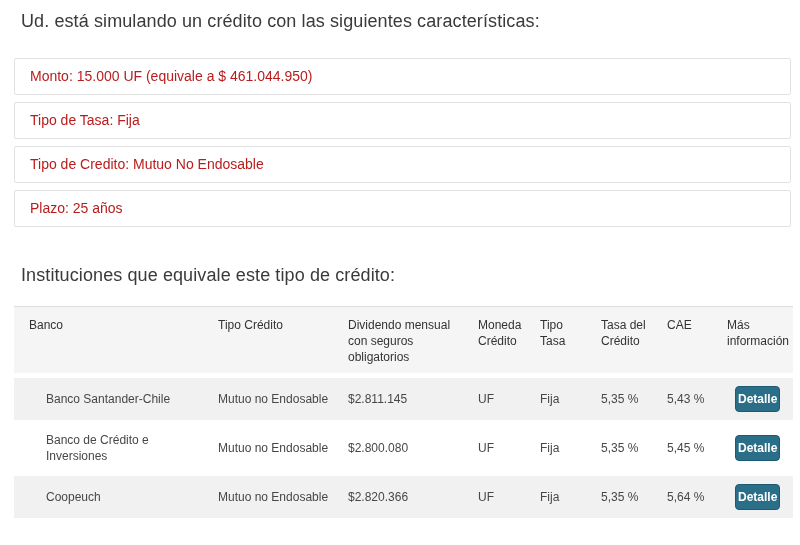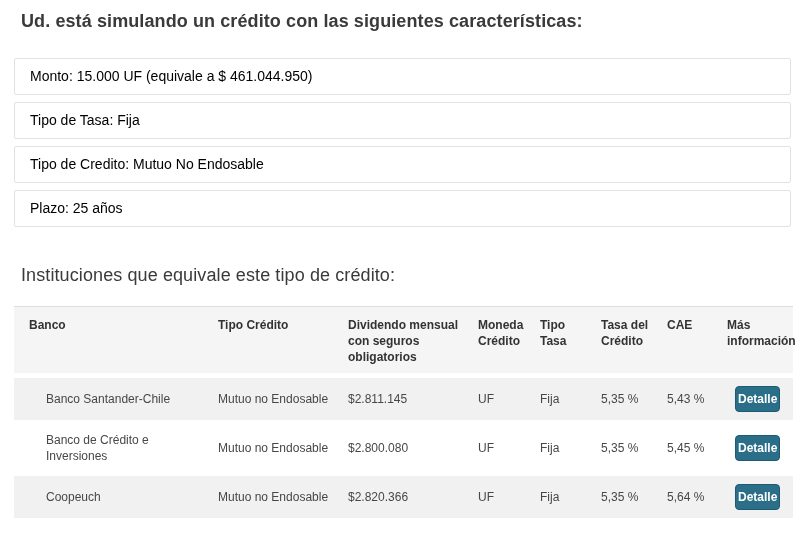--- a/index.html
+++ b/index.html
@@ -12,42 +12,42 @@
   *{box-sizing:border-box;}
   html,body{margin:0;padding:0;}
   body{
     width:800px;height:545px;overflow:hidden;
     background:#ffffff;color:var(--text-color);
     font-family:"Liberation Sans",sans-serif;
     -webkit-font-smoothing:antialiased;
   }
   .page{position:relative;width:800px;height:545px;}
   .page-title{
-    font-size:18px;font-weight:700;color:#3a3a3a;
+    font-size:18px;font-weight:400;color:#3a3a3a;
     margin:11px 0 26px 21px;letter-spacing:.1px;
   }
   .char-box{
     margin:0 9px 7px 14px;width:777px;height:37px;
     border:1px solid #e2e2e2;border-radius:2px;background:#fff;
     line-height:35px;padding-left:15px;
-    font-size:14px;color:#000000;
+    font-size:14px;color:#b91c1c;
   }
   .section-title{
     font-size:18px;font-weight:400;color:#3a3a3a;
     margin:38px 0 20px 21px;letter-spacing:.1px;
   }
   table.institutions{
     border-collapse:separate;border-spacing:0;
     table-layout:fixed;width:779px;margin-left:14px;
     font-size:12px;
   }
   thead th{
     background:var(--header-bg);
     text-align:left;vertical-align:top;
-    font-weight:700;color:#333;
+    font-weight:400;color:#333;
     padding:10px 6px 8px 8px;line-height:16px;
     border-top:1px solid #dddddd;
     border-bottom:5px solid #ffffff;
   }
   thead th:first-child{padding-left:15px;}
   thead th:last-child{padding-right:2px;}
   tbody td{
     padding:8px;height:40px;vertical-align:middle;
     color:#474747;line-height:16px;
     border-bottom:4px solid #ffffff;

